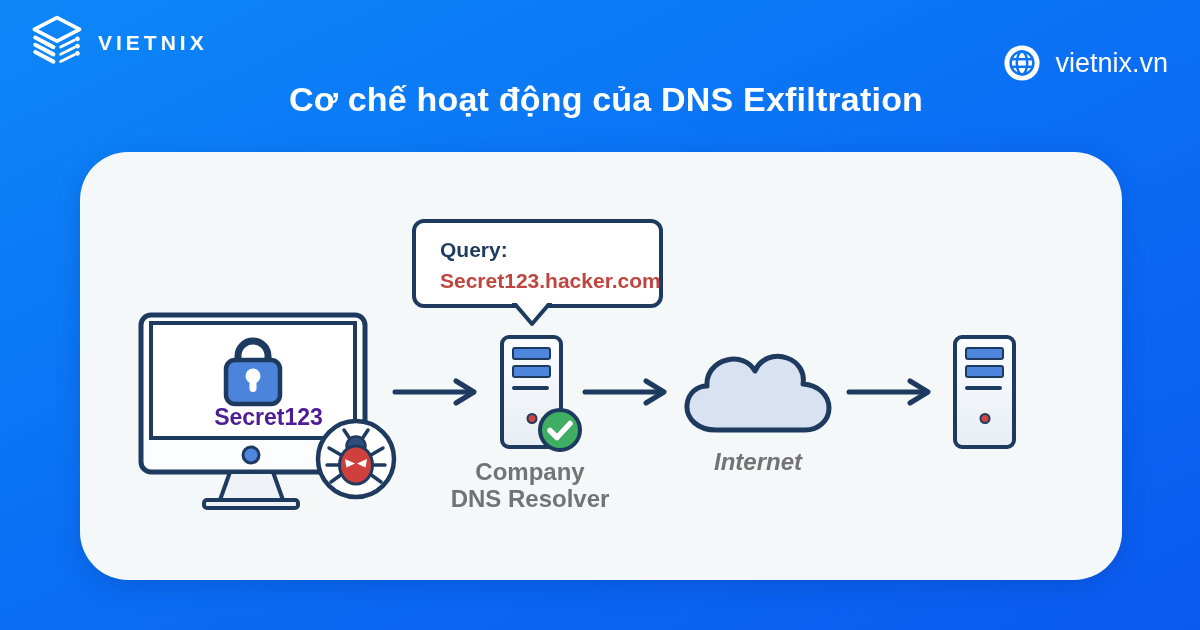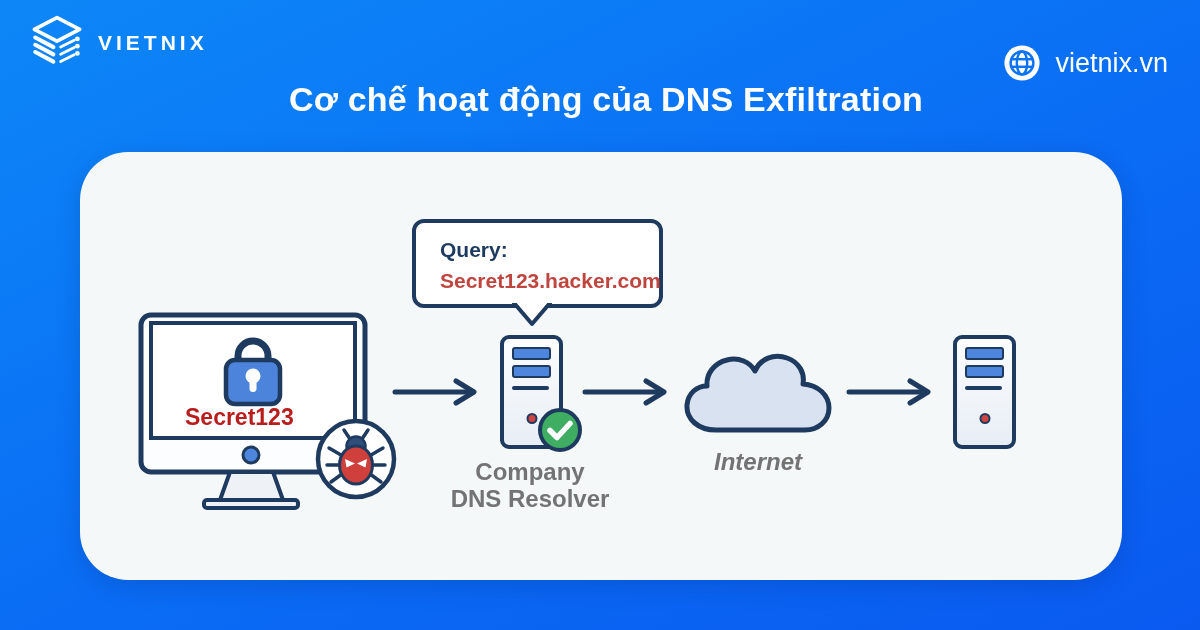--- a/index.html
+++ b/index.html
@@ -26,22 +26,22 @@
   
   .card {
     position:absolute; left:80px; top:152px; width:1042px; height:428px;
     background:#f4f8f9; border-radius:48px;
     box-shadow:0 6px 24px rgba(0,30,90,0.18);
   }
 
   
   .monitor { position:absolute; left:58px; top:160px; width:230px; height:200px; }
   .secret-text {
-    position:absolute; left:16px; right:16px; top:92px; 
-    font-size:23px; font-weight:bold; color:#b91c1c;padding-left:31px;
+    position:absolute; left:16px; right:16px; top:92px; text-align:center;
+    font-size:23px; font-weight:bold; color:#4c1d95;padding-left:31px;
   }
   .bug { position:absolute; left:234px; top:265px; width:84px; height:84px; }
 
   
   .bubble {
     position:absolute; left:332px; top:67px; width:251px; height:89px;
     background:#ffffff; border:4px solid #1e3a5f; border-radius:12px;
     padding:11px 0 4px 24px;
   }
   .bubble-label { font-size:21px; font-weight:bold; color:#1e3a5f; line-height:31px; }

